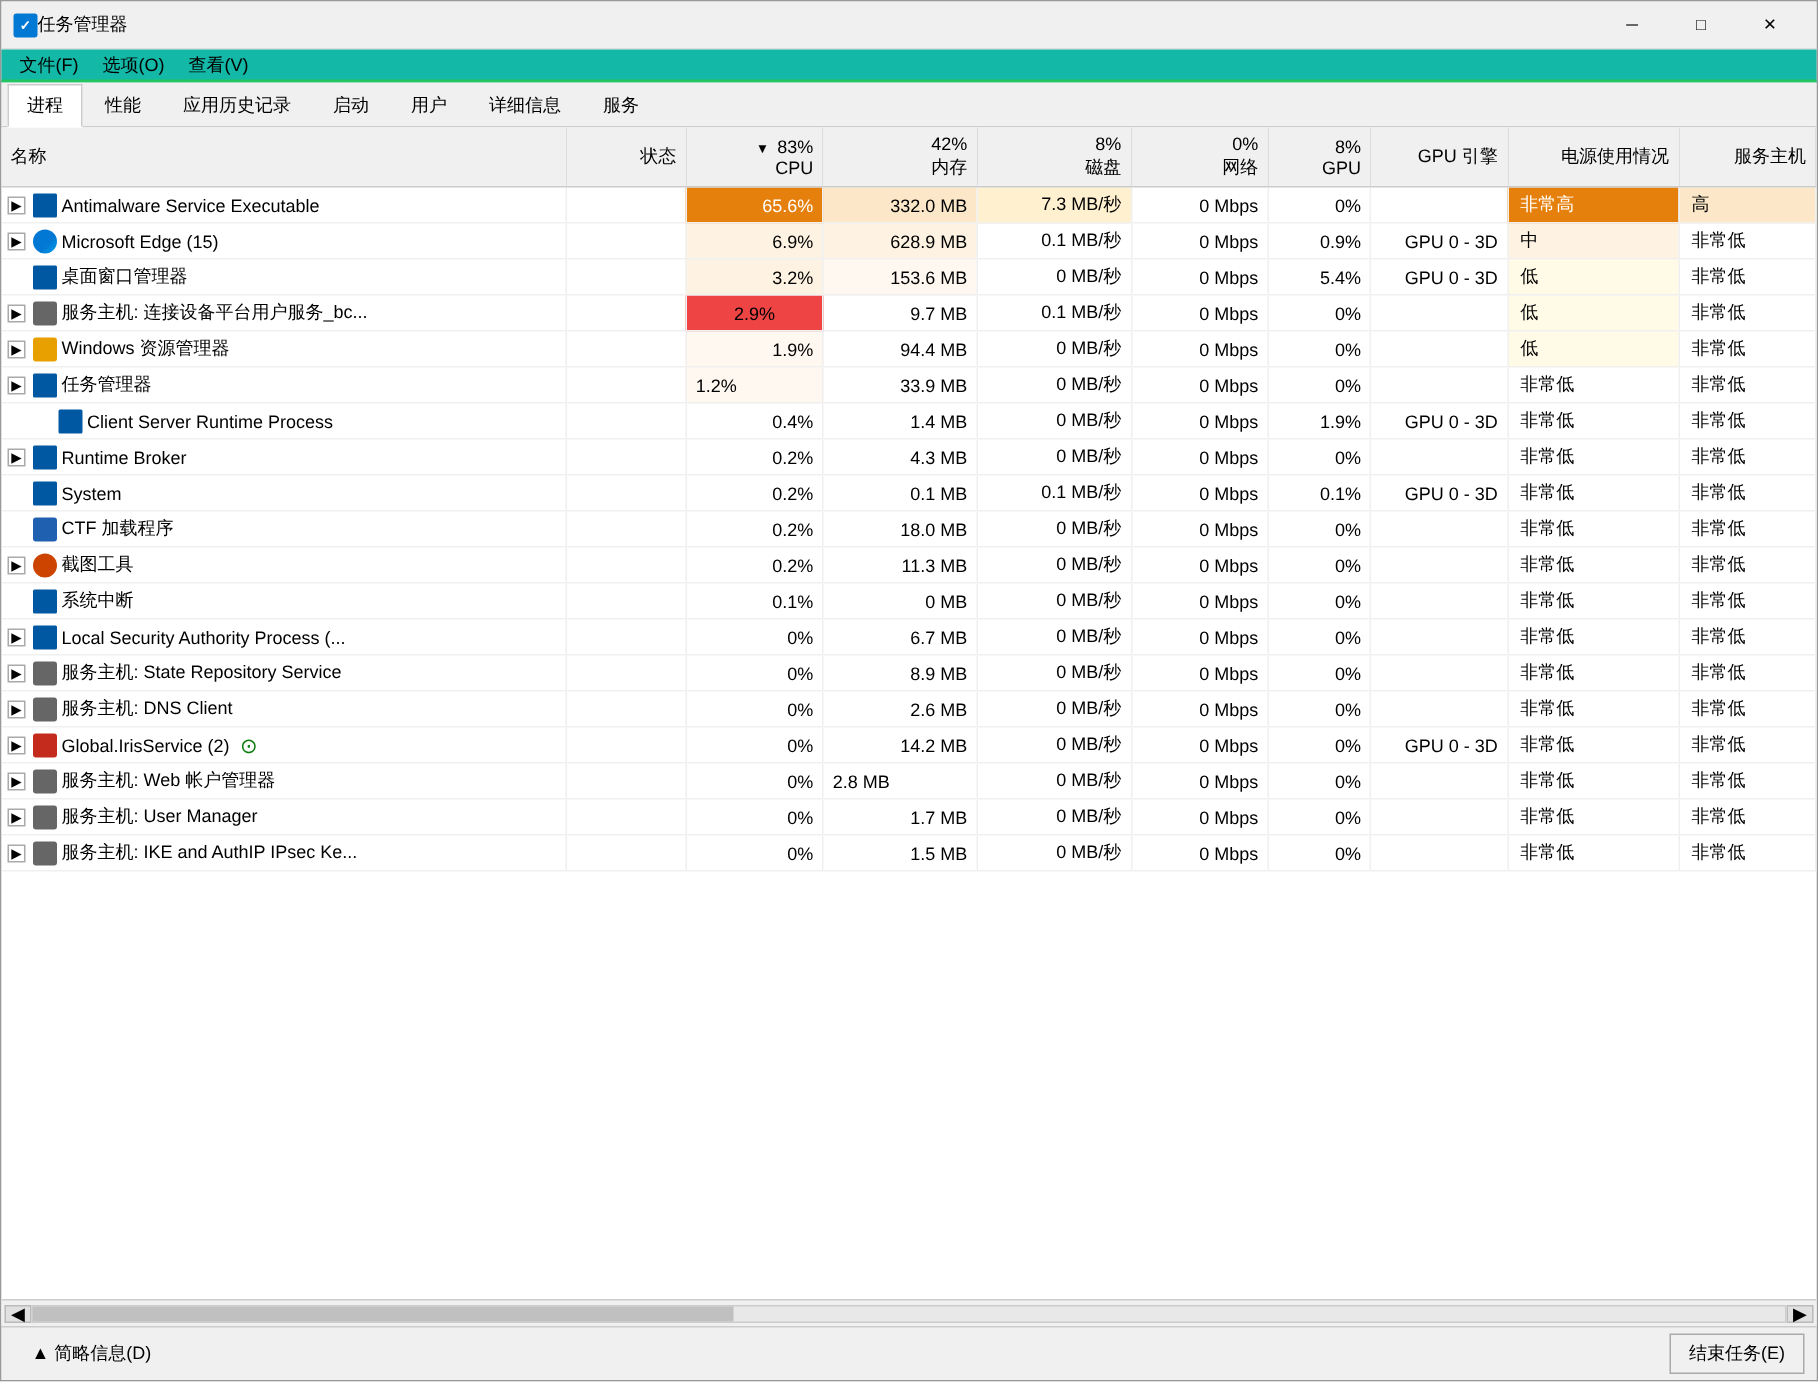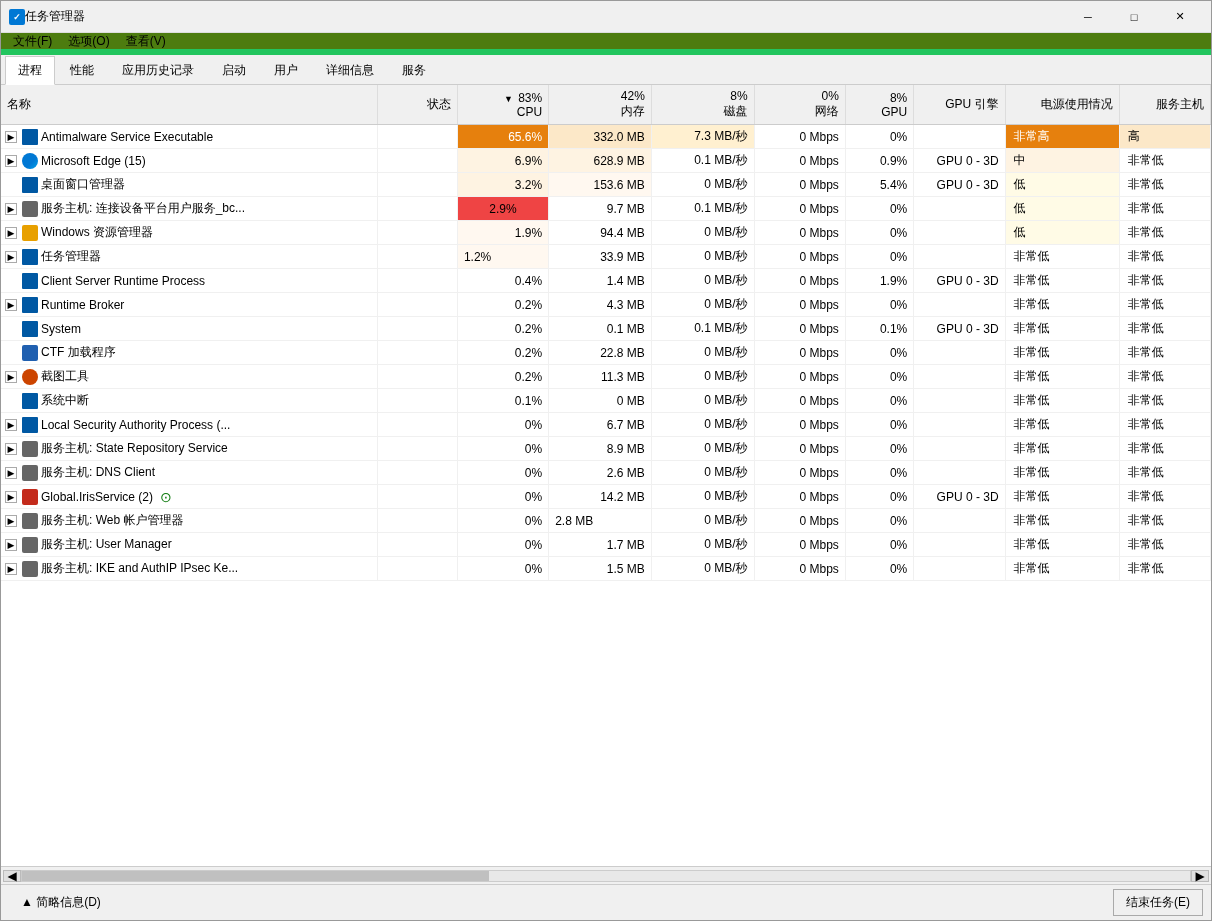--- a/index.html
+++ b/index.html
@@ -42,23 +42,23 @@
       font-size: 11px;
       display: flex; align-items: center; justify-content: center;
     }
 
     
     .menu-bar {
       height: 22px;
       display: flex;
       align-items: center;
       padding: 0 4px;
-      border-bottom: 6px solid #22c55e;
+      border-bottom: 2px solid #22c55e;
       flex-shrink: 0;
-      background: #4d7c0f;
+      background: #14b8a6;
     }
     .menu-item {
       padding: 2px 8px;
       cursor: pointer;
       font-size: 12px;
     }
 
     
     .tab-bar {
       height: 30px;
@@ -384,21 +384,21 @@
               <td style="background-color: rgb(255, 248, 240);">1.2%</td>
               <td style="text-align: right;">33.9 MB</td>
               <td style="text-align: right;">0 MB/秒</td>
               <td style="text-align: right;">0 Mbps</td>
               <td style="text-align: right;">0%</td>
               <td style="text-align: right;"></td>
               <td style="text-align: left; padding-left: 8px;">非常低</td>
               <td style="text-align: left; padding-left: 8px;">非常低</td>
             </tr>
             <tr>
-              <td style="text-align: left; padding-left: 4px;">
+              <td style="text-align: left; padding-left: 21px;">
                 <div style="display:flex;align-items:center;gap:3px;">
     <span style="width:14px;display:inline-block;flex-shrink:0;"></span>
     <div style="width:16px;height:16px;background:#0058a3; border-radius:1px;;display:inline-block;flex-shrink:0;"></div>
     <span>Client Server Runtime Process</span>
 
   </div>
               </td>
               <td style="text-align: center;"></td>
               <td style="text-align: right;">0.4%</td>
               <td style="text-align: right;">1.4 MB</td>
@@ -451,21 +451,21 @@
               <td style="text-align: left; padding-left: 4px;">
                 <div style="display:flex;align-items:center;gap:3px;">
     <span style="width:14px;display:inline-block;flex-shrink:0;"></span>
     <div style="width:16px;height:16px;background:#2060b0; border-radius:2px;;display:inline-block;flex-shrink:0;"></div>
     <span>CTF 加载程序</span>
 
   </div>
               </td>
               <td style="text-align: center;"></td>
               <td style="text-align: right;">0.2%</td>
-              <td style="text-align: right;">22.8 MB</td>
+              <td style="text-align: right;">18.0 MB</td>
               <td style="text-align: right;">0 MB/秒</td>
               <td style="text-align: right;">0 Mbps</td>
               <td style="text-align: right;">0%</td>
               <td style="text-align: right;"></td>
               <td style="text-align: left; padding-left: 8px;">非常低</td>
               <td style="text-align: left; padding-left: 8px;">非常低</td>
             </tr>
             <tr>
               <td style="text-align: left; padding-left: 4px;">
                 <div style="display:flex;align-items:center;gap:3px;">

